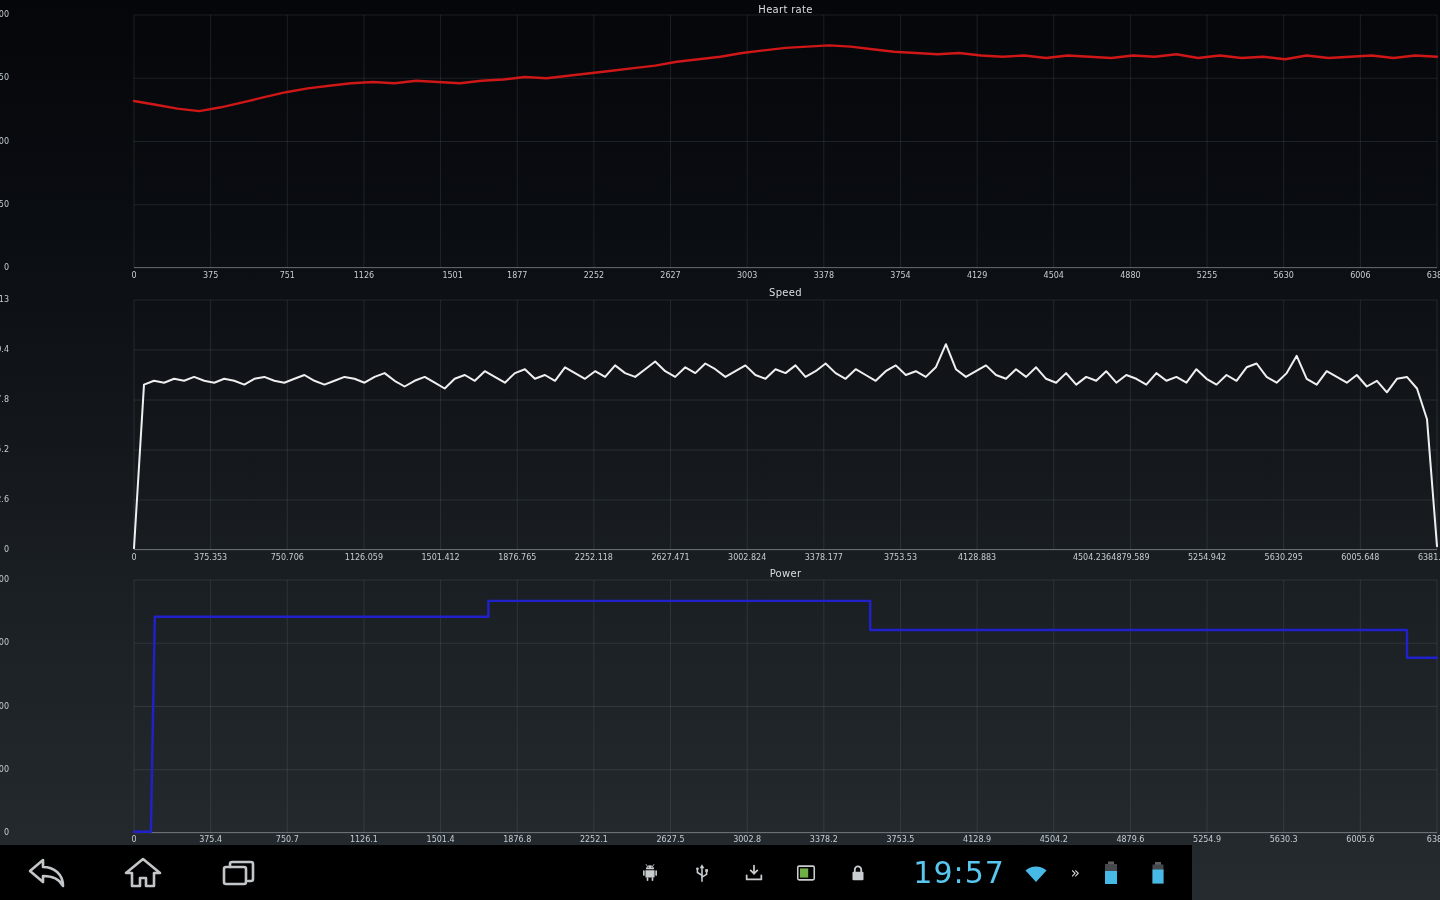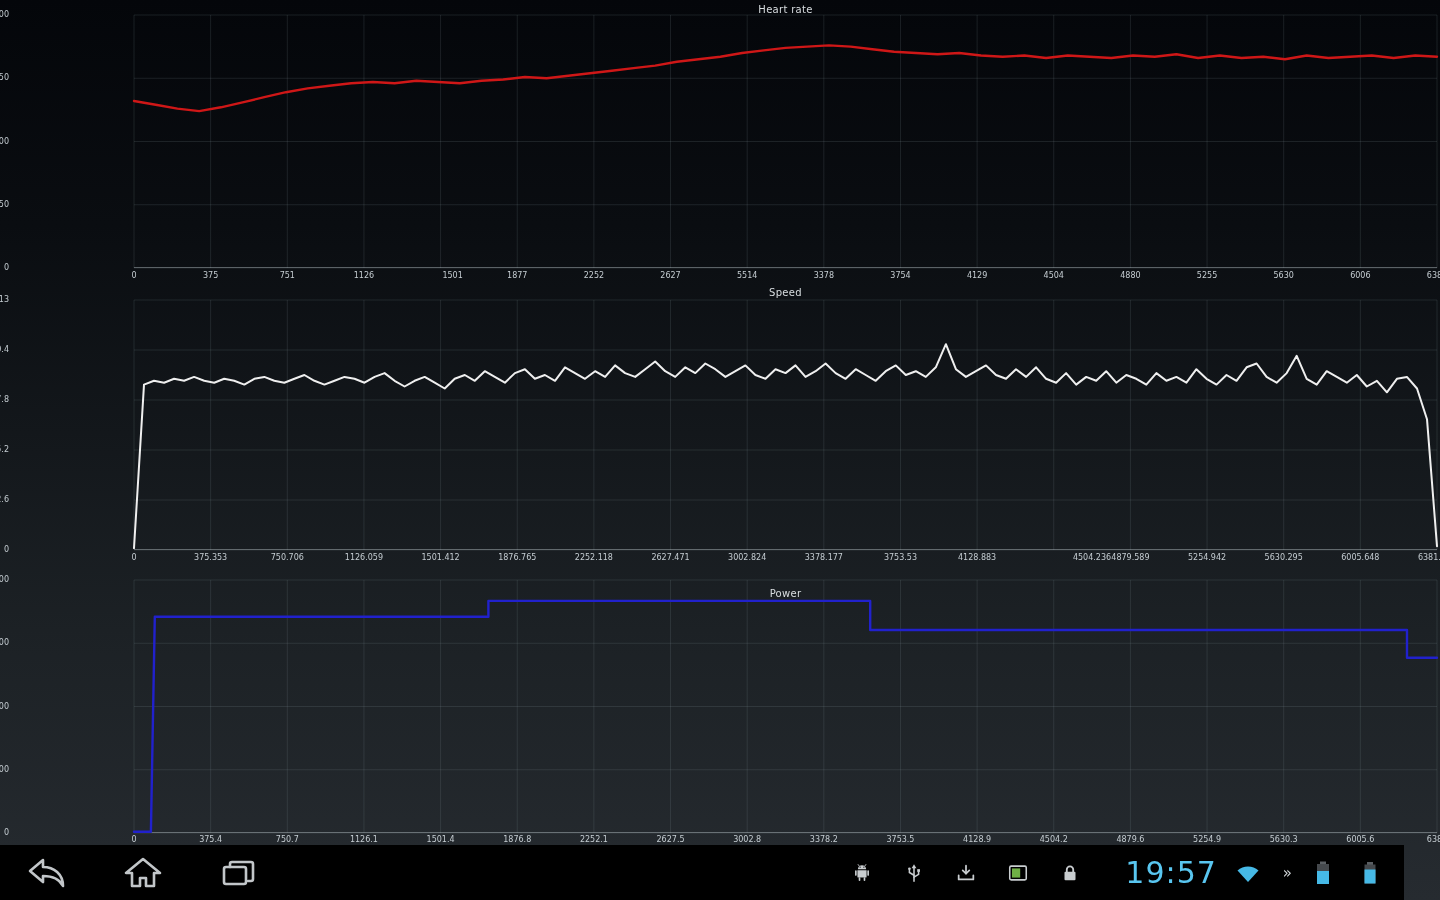--- a/index.html
+++ b/index.html
@@ -12,23 +12,23 @@
     font-size:10px;color:#d9dee1;letter-spacing:.3px;}
   .plot{position:absolute;left:134px;width:1303px;pointer-events:auto;}
   .plot svg{position:absolute;left:0;top:0;width:100%;height:100%;overflow:visible;display:block;}
   .grid{stroke:rgba(145,160,170,0.16);stroke-width:1;}
   .axis{stroke:rgba(205,215,220,0.38);stroke-width:1;}
   .xticks{position:absolute;left:0;width:1440px;height:12px;font-size:8px;color:#c5cdd2;}
   .xtick{position:absolute;top:0;transform:translateX(-50%);white-space:nowrap;}
   .ytick{position:absolute;left:-31px;width:40px;text-align:right;font-size:8px;color:#c5cdd2;}
   #chart-hr    .chart-title{top:4px;}   #chart-hr    .plot{top:15px;height:253px;} #chart-hr    .xticks{top:271px;}
   #chart-speed .chart-title{top:287px;} #chart-speed .plot{top:300px;height:250px;} #chart-speed .xticks{top:553px;}
-  #chart-power .chart-title{top:568px;margin-top:20px;} #chart-power .plot{top:580px;height:253px;} #chart-power .xticks{top:835px;}
-
-  .sysbar{position:absolute;left:0;top:845px;width:1404px;height:55px;background:#000;
+  #chart-power .chart-title{top:568px;} #chart-power .plot{top:580px;height:253px;} #chart-power .xticks{top:835px;}
+
+  .sysbar{position:absolute;left:0;top:845px;width:1192px;height:55px;background:#000;
     display:flex;align-items:center;z-index:5;}
   .nav{display:flex;align-items:center;gap:50px;padding-left:24px;}
   .navbtn{background:none;border:none;width:46px;height:40px;display:flex;align-items:center;
     justify-content:center;cursor:pointer;}
   .navbtn svg{display:block;}
   .status{margin-left:auto;display:flex;align-items:center;gap:30px;padding-right:26px;}
   .sicon{display:flex;align-items:center;justify-content:center;}
   .clock{font-size:30px;color:#59c6f0;letter-spacing:1px;margin-left:14px;line-height:1;}
   .chev{font-size:15px;color:#d6dadd;margin:0 -8px;}
   .outline{fill:none;stroke:#c2c6c9;stroke-width:2.6;stroke-linejoin:round;stroke-linecap:round;}
@@ -71,21 +71,21 @@
     </div>
     <div class="xticks">
         <div class="xtick" style="left: 134px;">0</div>
         <div class="xtick" style="left: 210.647px;">375</div>
         <div class="xtick" style="left: 287.294px;">751</div>
         <div class="xtick" style="left: 363.941px;">1126</div>
         <div class="xtick" style="left: 440.588px; margin-left: 12px;">1501</div>
         <div class="xtick" style="left: 517.235px;">1877</div>
         <div class="xtick" style="left: 593.882px;">2252</div>
         <div class="xtick" style="left: 670.529px;">2627</div>
-        <div class="xtick" style="left: 747.176px;">5514</div>
+        <div class="xtick" style="left: 747.176px;">3003</div>
         <div class="xtick" style="left: 823.824px;">3378</div>
         <div class="xtick" style="left: 900.471px;">3754</div>
         <div class="xtick" style="left: 977.118px;">4129</div>
         <div class="xtick" style="left: 1053.76px;">4504</div>
         <div class="xtick" style="left: 1130.41px;">4880</div>
         <div class="xtick" style="left: 1207.06px;">5255</div>
         <div class="xtick" style="left: 1283.71px;">5630</div>
         <div class="xtick" style="left: 1360.35px;">6006</div>
         <div class="xtick" style="left: 1437px;">6381</div>
       </div>

